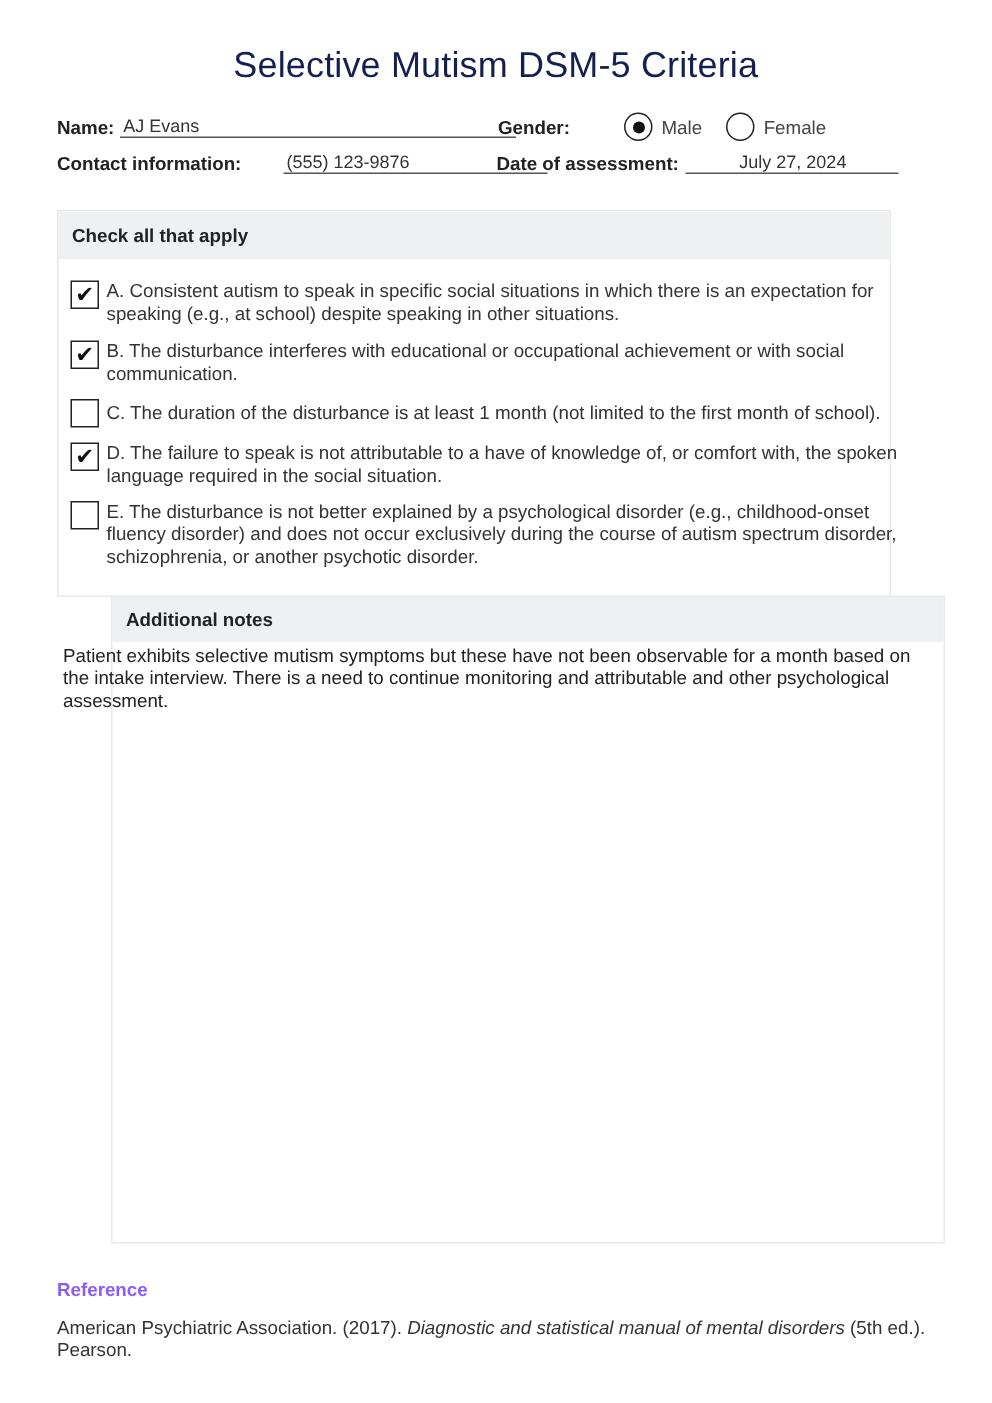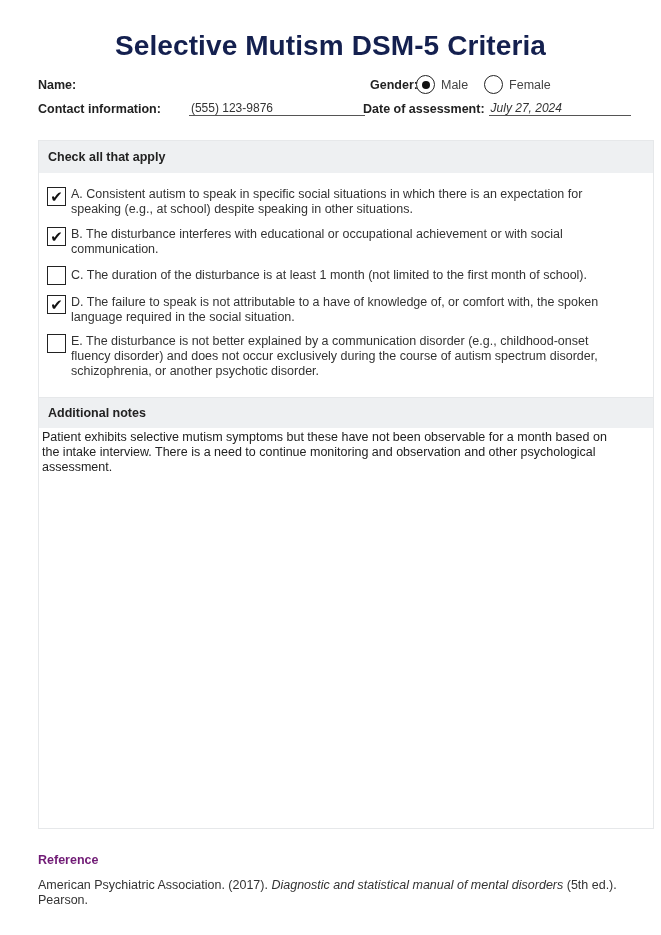--- a/index.html
+++ b/index.html
@@ -1,81 +1,82 @@
 <!DOCTYPE html>
 <html><head>
 <meta charset="utf-8">
 <style>
   * { box-sizing: border-box; margin: 0; padding: 0; }
   html, body { width: 661px; height: 935px; background: #ffffff; overflow: hidden; }
   body { font-family: "Liberation Sans", sans-serif; color: #222; position: relative; }
 
   .title {
     position: absolute; left: 0; top: 30px; width: 661px; text-align: center;
-    font-size: 28px; font-weight: bold; color: #14204f; letter-spacing: 0.1px;
+    font-size: 24px; font-weight: normal; color: #14204f; letter-spacing: 0.1px;
   }
 
   .field-row { position: absolute; font-size: 12.5px; display: flex; align-items: flex-end; }
   .lbl { font-weight: bold; color: #222; white-space: nowrap; }
   .val {
     border-bottom: 1px solid #555; padding-left: 2px; color: #333; height: 14px; line-height: 13px;
     margin-left: 4px; font-size: 12px;
   }
 
   .radio-group { position: absolute; top: 75px; left: 416px; display: flex; align-items: center; font-size: 12.5px; color: #444; }
   .radio { width: 19px; height: 19px; border: 1.5px solid #222; border-radius: 50%; display: inline-flex; align-items: center; justify-content: center; }
   .radio .dot { width: 8px; height: 8px; border-radius: 50%; background: #111; }
   .radio-label { margin-left: 6px; margin-right: 16px; }
 
-  .panel { position: absolute; left: 38px; width: 616px; border: 1px solid #e6e8ea; background: #fff; }
+  .panel { position: absolute; left: 38px; width: 556px; border: 1px solid #e6e8ea; background: #fff; }
   .panel-head {
     background: #eef0f2; font-weight: bold; font-size: 12.5px; color: #222;
     padding: 0 9px; display: flex; align-items: center;
   }
 
   .crit { position: absolute; left: 47px; width: 570px; display: flex; font-size: 12.5px; line-height: 15px; color: #333; }
   .cb {
     flex: 0 0 19px; width: 19px; height: 19px; border: 1.5px solid #222; margin-right: 5px;
     display: flex; align-items: center; justify-content: center; font-size: 15px; color: #111; line-height: 1;
   }
   .notes-text { position: absolute; left: 42px; top: 430px; width: 572px; font-size: 12.5px; line-height: 15px; color: #222; }
 
-  .ref-head { position: absolute; left: 38px; top: 853px; font-size: 12.5px; font-weight: bold; color: #701a75; }
+  .ref-head { position: absolute; left: 38px; top: 853px; font-size: 12.5px; font-weight: bold; color: #8b5cf6; }
   .ref-body { position: absolute; left: 38px; top: 878px; width: 580px; font-size: 12.5px; line-height: 15px; color: #333; }
   .ref-body i { font-style: italic; }
 </style>
 </head>
 <body>
 
 <div class="title">Selective Mutism DSM-5 Criteria</div>
 
 <div class="field-row" style="left:38px; top:78px;">
   <span class="lbl">Name:</span>
+  <span class="val" style="width:264px;">AJ Evans</span>
 </div>
 
-<div class="field-row" style="left:370px; top:78px;text-align:center;">
+<div class="field-row" style="left:332px; top:78px;text-align:center;">
   <span class="lbl">Gender:</span>
 </div>
 <div class="radio-group">
   <span class="radio">
       <span class="dot"></span>
     </span>
   <span class="radio-label">Male</span>
   <span class="radio"></span>
   <span class="radio-label">Female</span>
 </div>
 
 <div class="field-row" style="left:38px; top:102px;">
   <span class="lbl">Contact information:</span>
   <span class="val" style="width:176px;margin-left:28px;">(555) 123-9876</span>
 </div>
 
-<div class="field-row" style="left:363px; top:102px;">
+<div class="field-row" style="left:331px; top:102px;text-align:center;">
   <span class="lbl">Date of assessment:</span>
-  <span class="val" style="width:142px;font-style:italic;">July 27, 2024</span>
+  <span class="val" style="width:142px;">July 27, 2024</span>
 </div>
 
 <div class="panel" style="top:140px; height:258px;">
   <div class="panel-head" style="height:32px;">Check all that apply</div>
 </div>
 
 <div class="crit" style="top:187px;">
   <span class="cb">
       <span>✔</span>
     </span>
@@ -92,22 +93,22 @@
   <span style="padding-top:2px;">C. The duration of the disturbance is at least 1 month (not limited to the first month of school).</span>
 </div>
 <div class="crit" style="top:295px;">
   <span class="cb">
       <span>✔</span>
     </span>
   <span>D. The failure to speak is not attributable to a have of knowledge of, or comfort with, the spoken language required in the social situation.</span>
 </div>
 <div class="crit" style="top:334px;">
   <span class="cb"></span>
-  <span>E. The disturbance is not better explained by a communication disorder (e.g., childhood-onset fluency disorder) and does not occur exclusively during the course of autism spectrum disorder, schizophrenia, or another psychotic disorder.</span>
+  <span>E. The disturbance is not better explained by a psychological disorder (e.g., childhood-onset fluency disorder) and does not occur exclusively during the course of autism spectrum disorder, schizophrenia, or another psychotic disorder.</span>
 </div>
 
-<div class="panel" style="top:397px; height:432px;">
+<div class="panel" style="top:397px; height:432px;margin-left:36px;">
   <div class="panel-head" style="height:30px;">Additional notes</div>
 </div>
-<div class="notes-text">Patient exhibits selective mutism symptoms but these have not been observable for a month based on the intake interview. There is a need to continue monitoring and observation and other psychological assessment.</div>
+<div class="notes-text">Patient exhibits selective mutism symptoms but these have not been observable for a month based on the intake interview. There is a need to continue monitoring and attributable and other psychological assessment.</div>
 
 <div class="ref-head">Reference</div>
 <div class="ref-body"><span>American Psychiatric Association. (2017). </span><i>Diagnostic and statistical manual of mental disorders</i><span> (5th ed.). Pearson.</span></div>
 
 </body></html>

